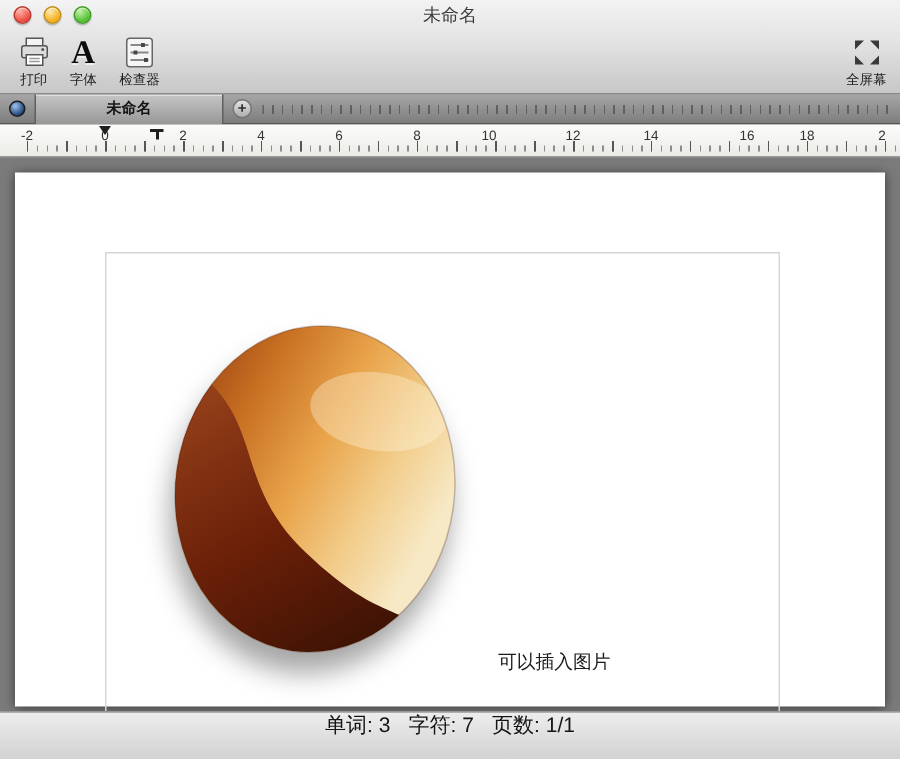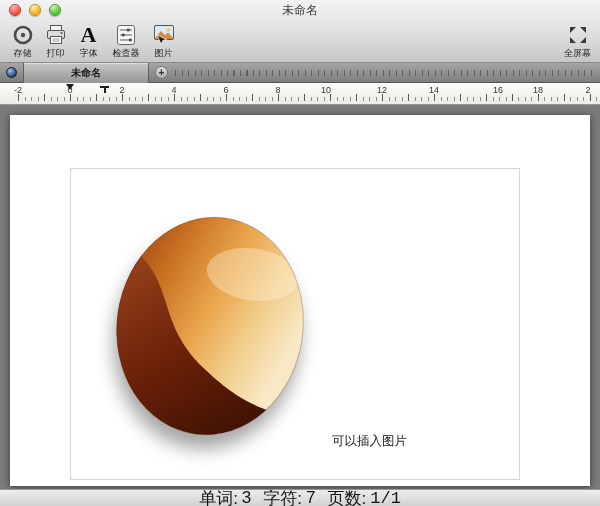--- a/index.html
+++ b/index.html
@@ -53,50 +53,41 @@
   
   .docarea { flex:1; background:var(--desk_bg); position:relative; overflow:hidden; }
   .page { position:absolute; left:10px; right:10px; top:10px; bottom:3px; background:#fff;
     box-shadow:0 1px 7px rgba(0,0,0,.55); }
   .text-frame { position:absolute; left:60px; top:53px; width:450px; height:312px; border:1px solid #d6d6d6; }
   .bean { position:absolute; left:100px; top:96px; width:200px; height:230px; }
   .bean svg { filter:drop-shadow(-3px 14px 9px rgba(0,0,0,.35)); }
   .caption { position:absolute; left:322px; top:318px; font-size:12.5px; color:#1a1a1a; font-family:"Liberation Serif", serif; }
 
   
-  .statusbar { height:17px; background:linear-gradient(#ededed,#d2d2d2); border-top:1px solid #979797;
-    display:flex; align-items:center; justify-content:center; font-size:17px; color:#141414; }
+  .statusbar { height:32px; background:linear-gradient(#ededed,#d2d2d2); border-top:1px solid #979797;
+    display:flex; justify-content:center; font-size:14px; color:#141414; }
   .sb-val { margin:0 12px 0 4px; }
-  .sb-val:last-child { margin-right:0;font-family:Liberation Mono, monospace; }
+  .sb-val:last-child { margin-right:0; }
 </style>
 </head>
 <body>
 
 <div class="window">
 
   <div class="header">
     <div class="titlebar">
       <div class="traffic">
         <span class="tl red"></span>
         <span class="tl yellow"></span>
         <span class="tl green"></span>
       </div>
       <div class="title">未命名</div>
     </div>
 
     <div class="toolbar">
-      <div class="tb-item">
-        <span class="tb-icon">
-          <svg width="22" height="22" viewBox="0 0 22 22">
-            <circle cx="11" cy="11" r="8" fill="none" stroke="#4a4a4a" stroke-width="2.6"></circle>
-            <circle cx="11" cy="11" r="2.2" fill="#4a4a4a"></circle>
-          </svg>
-        </span>
-        <span class="tb-label">存储</span>
-      </div>
 
       <div class="tb-item">
         <span class="tb-icon">
           <svg width="24" height="22" viewBox="0 0 24 22">
             <rect x="6.5" y="1.5" width="11" height="5" fill="#f4f4f4" stroke="#555"></rect>
             <rect x="3.5" y="6.5" width="17" height="8" rx="1.5" fill="#dcdcdc" stroke="#555"></rect>
             <circle cx="17.5" cy="9" r="1" fill="#555"></circle>
             <rect x="6.5" y="12.5" width="11" height="7" fill="#ffffff" stroke="#555"></rect>
             <line x1="8.5" y1="15" x2="15.5" y2="15" stroke="#999"></line>
             <line x1="8.5" y1="17" x2="15.5" y2="17" stroke="#999"></line>
@@ -121,31 +112,20 @@
             <rect x="11" y="4.7" width="2.6" height="2.6" fill="#444"></rect>
             <line x1="4" y1="11" x2="16" y2="11" stroke="#888" stroke-width="1.4"></line>
             <rect x="6" y="9.7" width="2.6" height="2.6" fill="#444"></rect>
             <line x1="4" y1="16" x2="16" y2="16" stroke="#888" stroke-width="1.4"></line>
             <rect x="13" y="14.7" width="2.6" height="2.6" fill="#444"></rect>
           </svg>
         </span>
         <span class="tb-label">检查器</span>
       </div>
 
-      <div class="tb-item">
-        <span class="tb-icon">
-          <svg width="24" height="23" viewBox="0 0 24 23">
-            <rect x="2.5" y="2.5" width="19" height="14" rx="1.5" fill="#dce9f6" stroke="#555"></rect>
-            <circle cx="16.5" cy="7" r="2" fill="#f2cf5a"></circle>
-            <path d="M3 15 L9 8 L13 12 L16 9.5 L21 15 L21 16 L3 16 Z" fill="#d98a3a"></path>
-            <path d="M5 12 l4.2 9.2 1.6-3.7 3.7-1 z" fill="#1a1a1a" stroke="#ffffff" stroke-width="0.7"></path>
-          </svg>
-        </span>
-        <span class="tb-label">图片</span>
-      </div>
 
       <div class="tb-spacer"></div>
 
       <div class="tb-item">
         <span class="tb-icon">
           <svg width="20" height="20" viewBox="0 0 20 20">
             <g fill="#3a3a3a">
               <path d="M2 2 h6 L2 8 Z"></path>
               <path d="M18 2 v6 L12 2 Z"></path>
               <path d="M2 18 v-6 l6 6 Z"></path>

